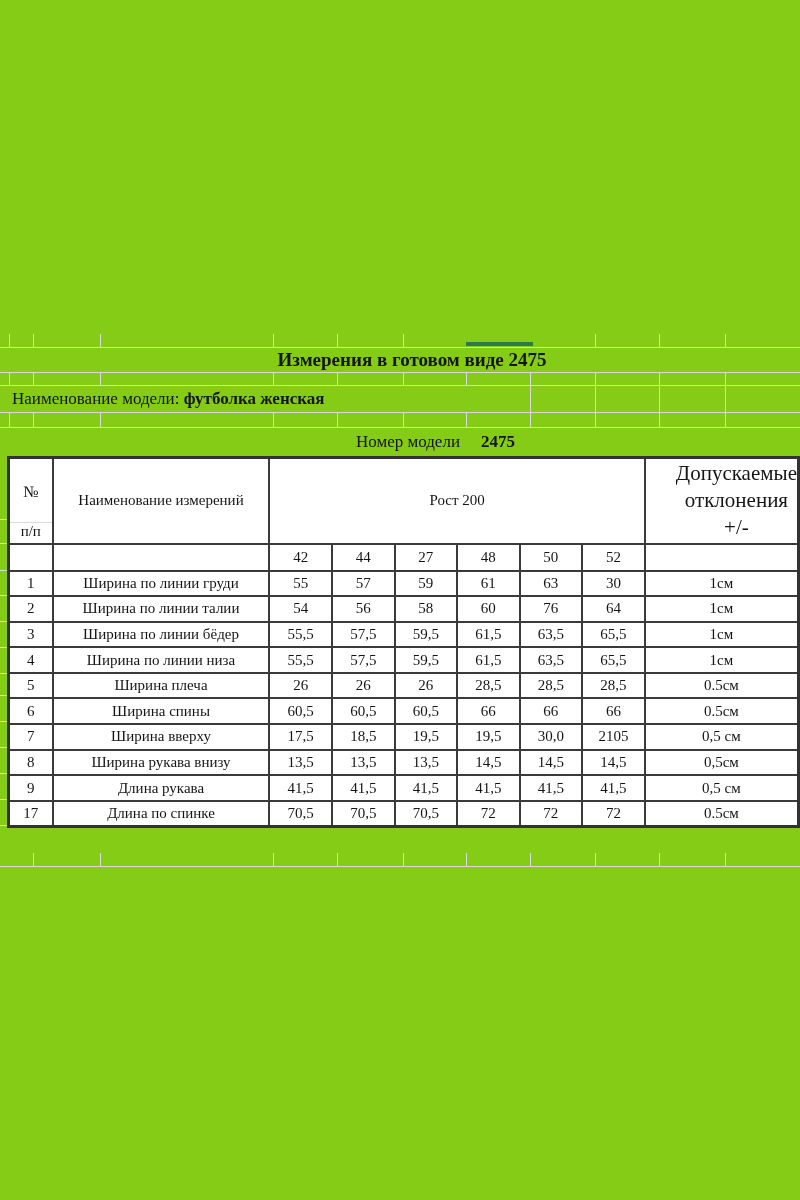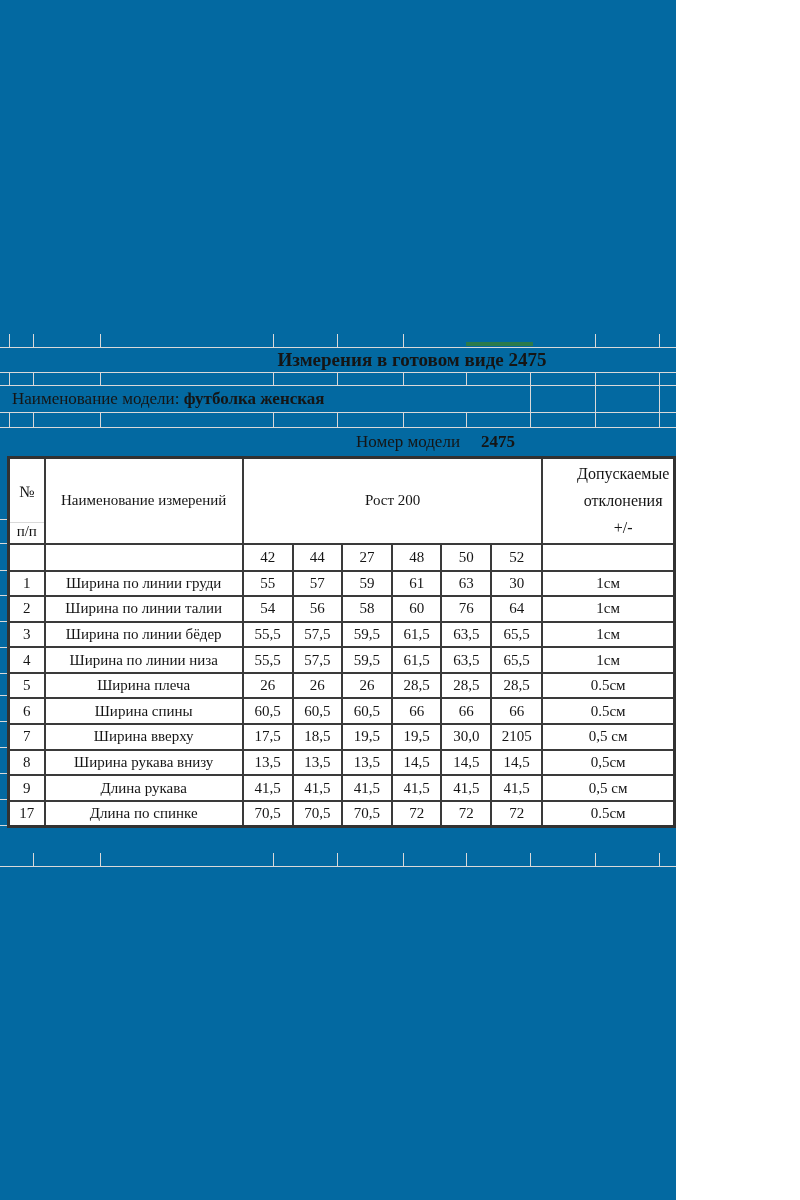--- a/index.html
+++ b/index.html
@@ -1,21 +1,21 @@
 <!DOCTYPE html>
 <html><head>
 <meta charset="utf-8">
 <style>
   html,body{margin:0;padding:0;}
   body{
     width:800px;height:1200px;background:#ffffff;
     font-family:"Liberation Serif","DejaVu Serif",serif;
     color:#151515;
   }
-  #stage{position:relative;width:676px;height:1200px;overflow:hidden;background:#0369a1;}
+  #stage{position:relative;width:800px;height:1200px;overflow:hidden;background:#84cc16;}
   .abs{position:absolute;}
   .gridline{position:absolute;background:#d9d9d9;}
   .selbar{position:absolute;background:#2b7a4b;}
 
   
   .title-row{
     left:24px;top:347px;width:776px;height:25px;line-height:25px;
     text-align:center;font-weight:bold;font-size:19px;white-space:nowrap;
   }
   .model-row{
@@ -45,21 +45,21 @@
     text-align:center;vertical-align:middle;
     font-size:15px;color:#151515;
     overflow:hidden;white-space:nowrap;
   }
   td.hdr{font-size:16px;}
   td.tol{font-size:13px;}
   .no-cell-inner{display:flex;flex-direction:column;height:100%;width:100%;}
   .no-cell-top{height:60px;display:flex;align-items:center;justify-content:center;font-size:16px;}
   .no-cell-div{height:1px;background:#d9d9d9;width:100%;}
   .no-cell-bot{flex:1;display:flex;align-items:center;justify-content:center;font-size:15px;}
-  .tolhead{line-height:27px;font-size:16px;white-space:normal;padding-left:30px;}
+  .tolhead{line-height:27px;font-size:21px;white-space:normal;padding-left:30px;}
 </style>
 </head>
 <body>
 
 <div id="stage">
 
   <div id="gridlines">
       <div class="gridline" style="left: 0px; top: 347px; width: 800px; height: 1px;"></div>
       <div class="gridline" style="left: 0px; top: 372px; width: 800px; height: 1px;"></div>
       <div class="gridline" style="left: 0px; top: 385px; width: 800px; height: 1px;"></div>

